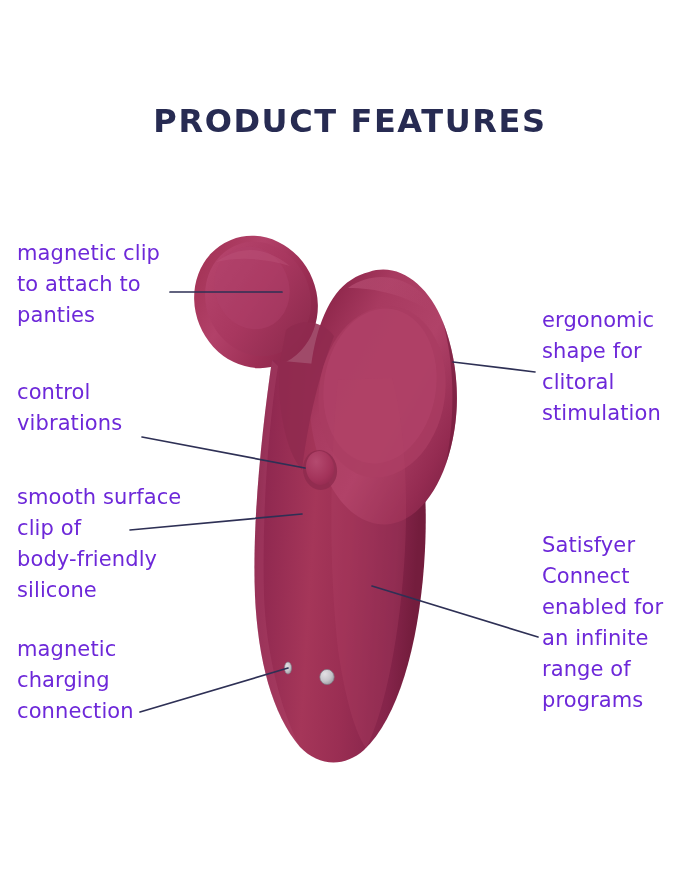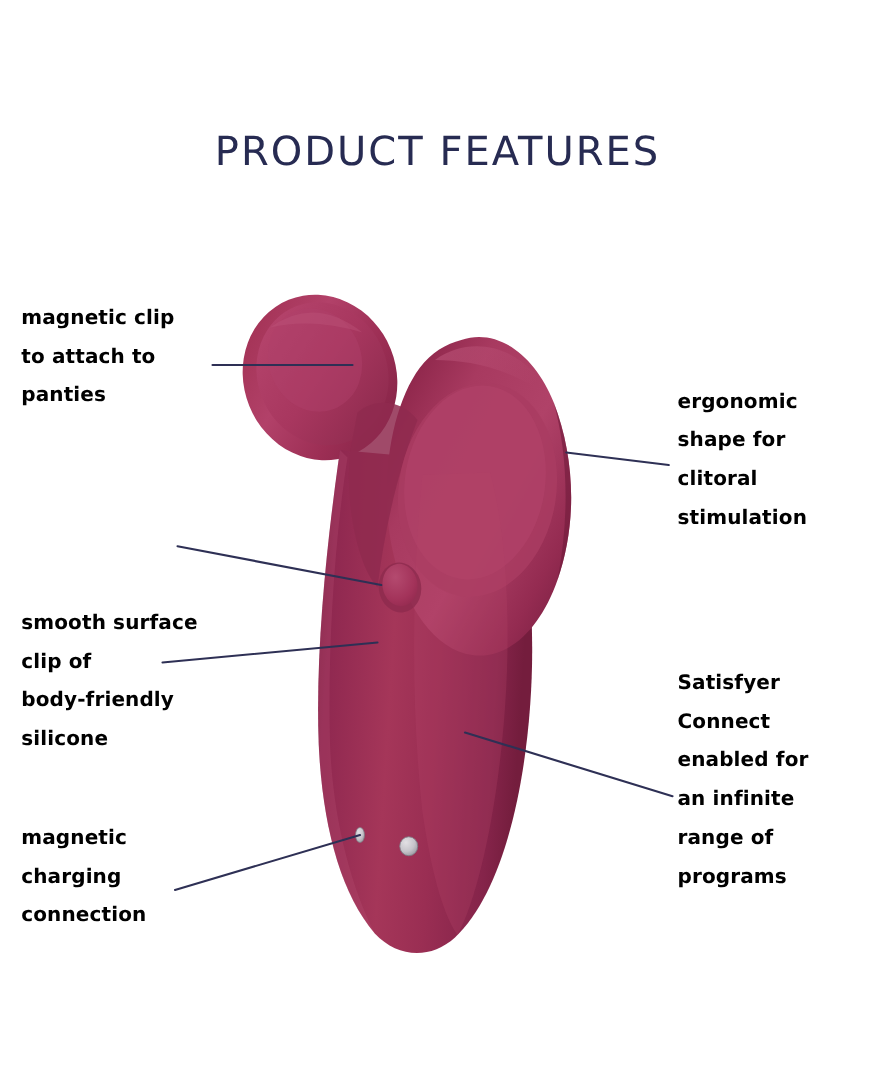--- a/index.html
+++ b/index.html
@@ -25,45 +25,45 @@
 
   
   #page-title {
     position: absolute;
     left: 0;
     top: 104px;
     width: 700px;
     text-align: center;
     font-family: "DejaVu Sans", sans-serif;
     font-size: 32px;
-    font-weight: 400;
+    font-weight: 700;
     letter-spacing: 1.6px;
     color: #272b52;
     line-height: 1.1;
     white-space: nowrap;
   }
 
   
   .callout {
     position: absolute;
     font-family: "DejaVu Sans", sans-serif;
-    font-size: 16px;
-    font-weight: 700;
-    color: #000000;
+    font-size: 21px;
+    font-weight: 400;
+    color: #6d28d9;
     line-height: 31px;
     letter-spacing: 0.1px;
     white-space: pre-line;
   }
   .callout.left  { text-align: left; }
   .callout.right { text-align: left; }
 
   #callout-magnetic-clip      { left: 17px;  top: 238px; width: 205px; }
   #callout-control-vibrations { left: 17px;  top: 377px; width: 205px; }
   #callout-smooth-surface     { left: 17px;  top: 482px; width: 215px; }
-  #callout-magnetic-charging  { left: 17px;  top: 654px; width: 205px; }
+  #callout-magnetic-charging  { left: 17px;  top: 634px; width: 205px; }
 
   #callout-ergonomic-shape    { left: 542px; top: 305px; width: 160px; }
   #callout-satisfyer-connect  { left: 542px; top: 530px; width: 162px; }
 
   
   #artwork {
     position: absolute;
     left: 0; top: 0;
     width: 700px;
     height: 869px;
@@ -199,20 +199,22 @@
       <line x1="140" y1="712" x2="288" y2="668"></line>
       <line x1="453" y1="362" x2="535" y2="372"></line>
       <line x1="372" y1="586" x2="538" y2="637"></line>
     </g>
   </svg>
 
   <div class="callout left" id="callout-magnetic-clip">magnetic clip
 to attach to
 panties</div>
 
+  <div class="callout left" id="callout-control-vibrations">control
+vibrations</div>
 
   <div class="callout left" id="callout-smooth-surface">smooth surface
 clip of
 body-friendly
 silicone</div>
 
   <div class="callout left" id="callout-magnetic-charging">magnetic
 charging
 connection</div>
 

